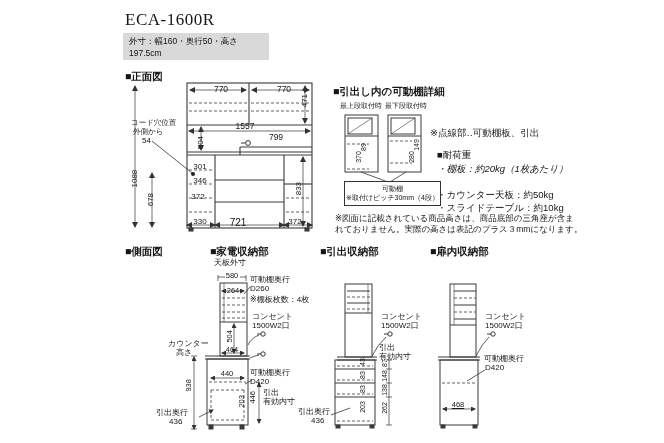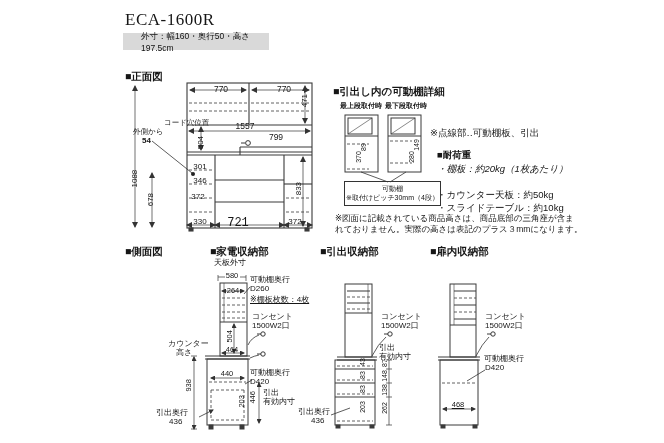--- a/index.html
+++ b/index.html
@@ -1,24 +1,24 @@
 <!DOCTYPE html>
 <html><head>
 <meta charset="utf-8">
 <style>
   html,body{margin:0;padding:0;background:#fff;}
   .page{position:relative;width:664px;height:443px;background:#ffffff;overflow:hidden;
         font-family:"Liberation Sans","DejaVu Sans",sans-serif;color:#111;}
   .lb{position:absolute;white-space:nowrap;line-height:1.15;color:#161616;}
   .c{text-align:center;display:inline-block;}
   .v{transform:rotate(-90deg);transform-origin:center center;text-align:center;display:inline-block;width:20px;}
-  .bold{font-weight:bold;}
+  .bold{font-weight:normal;}
   .title{font-family:"Liberation Serif","DejaVu Serif",serif;font-size:17px;letter-spacing:.5px;}
-  .subtitle-box{position:absolute;left:123px;top:33px;width:146px;height:17px;background:#d9d9d9;
-        display:flex;align-items:center;padding-left:18px;box-sizing:border-box;}
+  .subtitle-box{position:absolute;left:123px;top:33px;width:146px;height:27px;background:#d9d9d9;
+        display:flex;align-items:center;padding-left:6px;box-sizing:border-box;}
   .sec{font-size:10.5px;font-weight:bold;}
   svg{position:absolute;overflow:visible;}
   .callout-box{position:absolute;left:344px;top:181px;width:97px;height:25px;border:1px solid #333;
         display:flex;flex-direction:column;align-items:center;justify-content:center;gap:1px;box-sizing:border-box;}
   .callout-box span{font-size:7px;line-height:1.2;}
 </style>
 </head>
 <body>
 
 <div class="page">
@@ -91,31 +91,31 @@
       <circle cx="0" cy="0" r="2.4"></circle>
     </g>
   </svg>
 
   <span class="lb c" style="left:209px;top:85px;width:24px;font-size:8.5px;">770</span>
   <span class="lb c" style="left:272px;top:85px;width:24px;font-size:8.5px;">770</span>
   <span class="lb v" style="left:295px;top:96px;font-size:8px;">471</span>
   <span class="lb c" style="left:229px;top:122px;width:32px;font-size:8.5px;">1557</span>
   <span class="lb v" style="left:191px;top:138px;font-size:8px;">504</span>
   <span class="lb c" style="left:264px;top:133px;width:24px;font-size:8.5px;">799</span>
-  <span class="lb" style="left:131px;top:119px;font-size:7.5px;margin-left:33px;">コード穴位置</span>
+  <span class="lb" style="left:131px;top:119px;font-size:7.5px;">コード穴位置</span>
   <span class="lb" style="left:133px;top:128px;font-size:7.5px;">外側から</span>
   <span class="lb bold" style="left:142px;top:136px;font-size:8px;">54</span>
   <span class="lb c" style="left:188px;top:162px;width:24px;font-size:8px;">301</span>
   <span class="lb c" style="left:188px;top:176px;width:24px;font-size:8px;">346</span>
   <span class="lb c" style="left:186px;top:192px;width:24px;font-size:8px;">372</span>
   <span class="lb v" style="left:125px;top:174px;font-size:8px;">1088</span>
   <span class="lb v" style="left:141px;top:195px;font-size:8px;">678</span>
   <span class="lb v" style="left:289px;top:184px;font-size:8px;">833</span>
   <span class="lb c" style="left:188px;top:217px;width:24px;font-size:8px;">330</span>
-  <span class="lb c" style="left:226px;top:217px;width:24px;font-size:12px;font-family:Liberation Mono, monospace;">721</span>
+  <span class="lb c" style="left:226px;top:217px;width:24px;font-size:10px;">721</span>
   <span class="lb c" style="left:283px;top:217px;width:24px;font-size:8px;">372</span>
 
   <span class="lb bold" style="left:340px;top:102px;font-size:7px;">最上段取付時</span>
   <span class="lb bold" style="left:385px;top:102px;font-size:7px;">最下段取付時</span>
 
   <svg style="left:338px;top:108px;" width="108" height="100" viewBox="0 0 108 100">
     <g stroke="#3a3a3a" fill="none" stroke-width="1">
       <rect x="7" y="7" width="33" height="57"></rect>
       <rect x="10" y="10" width="24" height="16"></rect>
       <line x1="10" y1="26" x2="34" y2="10" stroke-width="0.6"></line>
@@ -225,21 +225,21 @@
   <span class="lb c" style="left:217px;top:370px;width:20px;font-size:7.5px;">440</span>
   <span class="lb v" style="left:179px;top:381px;font-size:7.5px;">938</span>
   <span class="lb v" style="left:232px;top:397px;font-size:7.5px;">203</span>
   <span class="lb v" style="left:243px;top:393px;font-size:7.5px;">446</span>
   <span class="lb" style="left:263px;top:388px;font-size:8px;">引出</span>
   <span class="lb" style="left:263px;top:397px;font-size:8px;">有効内寸</span>
   <span class="lb" style="left:156px;top:408px;font-size:8px;">引出奥行</span>
   <span class="lb" style="left:169px;top:417px;font-size:8px;">436</span>
   <span class="lb" style="left:250px;top:275px;font-size:8px;">可動棚奥行</span>
   <span class="lb" style="left:250px;top:284px;font-size:8px;">D260</span>
-  <span class="lb" style="left:250px;top:295px;font-size:8px;text-decoration:underline;">※棚板枚数：4枚</span>
+  <span class="lb" style="left:250px;top:295px;font-size:8px;">※棚板枚数：4枚</span>
   <span class="lb" style="left:252px;top:312px;font-size:8px;">コンセント</span>
   <span class="lb" style="left:252px;top:321px;font-size:8px;">1500W2口</span>
   <span class="lb" style="left:250px;top:368px;font-size:8px;">可動棚奥行</span>
   <span class="lb" style="left:250px;top:377px;font-size:8px;">D420</span>
 
   <svg style="left:330px;top:278px;" width="100" height="155" viewBox="0 0 100 155">
     <g stroke="#3a3a3a" fill="none" stroke-width="1">
       <rect x="15" y="6" width="27" height="73"></rect>
       <line x1="17" y1="13" x2="40" y2="13"></line>
       <line x1="17" y1="25" x2="40" y2="25"></line>

